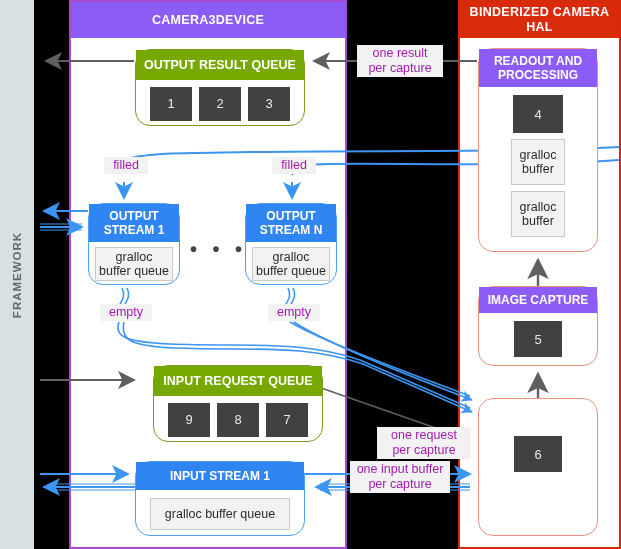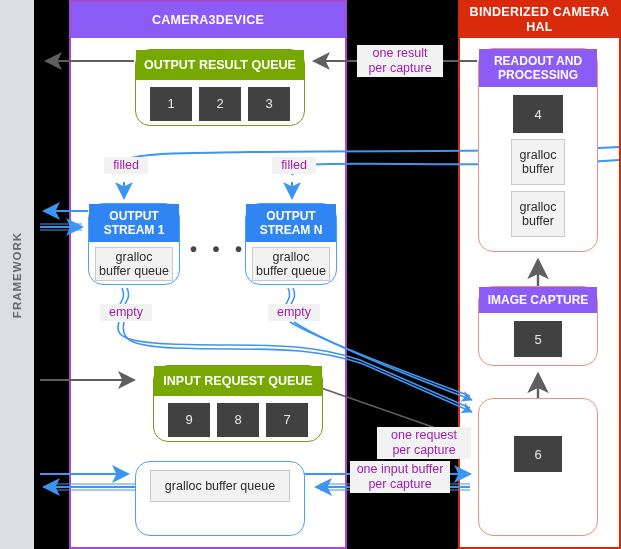--- a/index.html
+++ b/index.html
@@ -182,20 +182,21 @@
   <div class="box green" style="left:153px;top:365px;width:170px;height:77px;">
     <div class="hdr">INPUT REQUEST QUEUE</div>
     <div class="body" style="height:47px;">
       <div class="tile">9</div>
       <div class="tile">8</div>
       <div class="tile">7</div>
     </div>
   </div>
 
   <div class="box blue one-line" style="left:135px;top:461px;width:170px;height:75px;">
+    <div class="hdr">INPUT STREAM 1</div>
     <div class="body" style="height:47px;">
       <div class="gbuf" style="width:140px;height:32px;">gralloc buffer queue</div>
     </div>
   </div>
 
   <div class="box red" style="left:478px;top:48px;width:120px;height:204px;">
     <div class="hdr">READOUT AND PROCESSING</div>
     <div class="body" style="height:164px;flex-direction:column;gap:6px;padding-top:8px;align-items:center;justify-content:flex-start;">
       <div class="tile" style="width:50px;height:38px;">4</div>
       <div class="gbuf" style="width:54px;height:46px;white-space:pre-line;">gralloc

